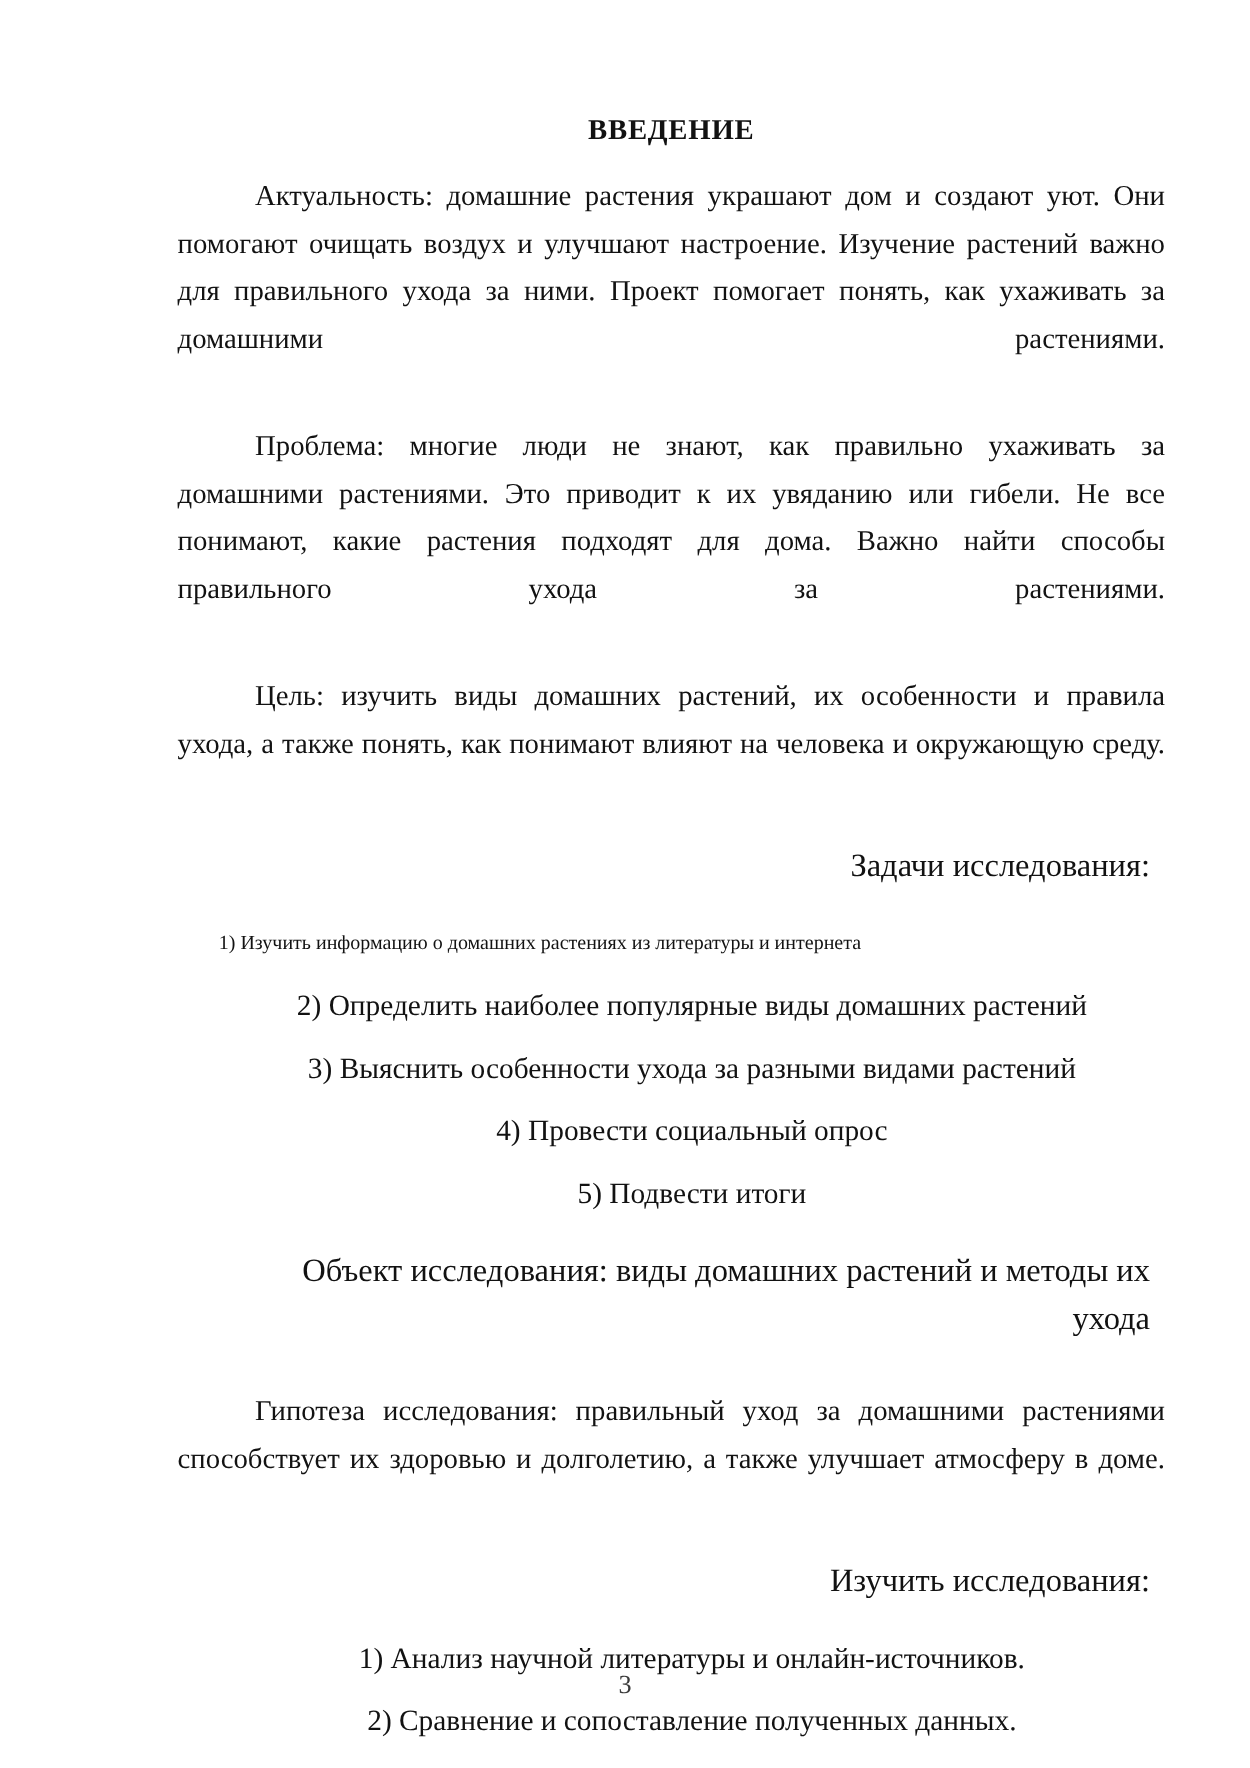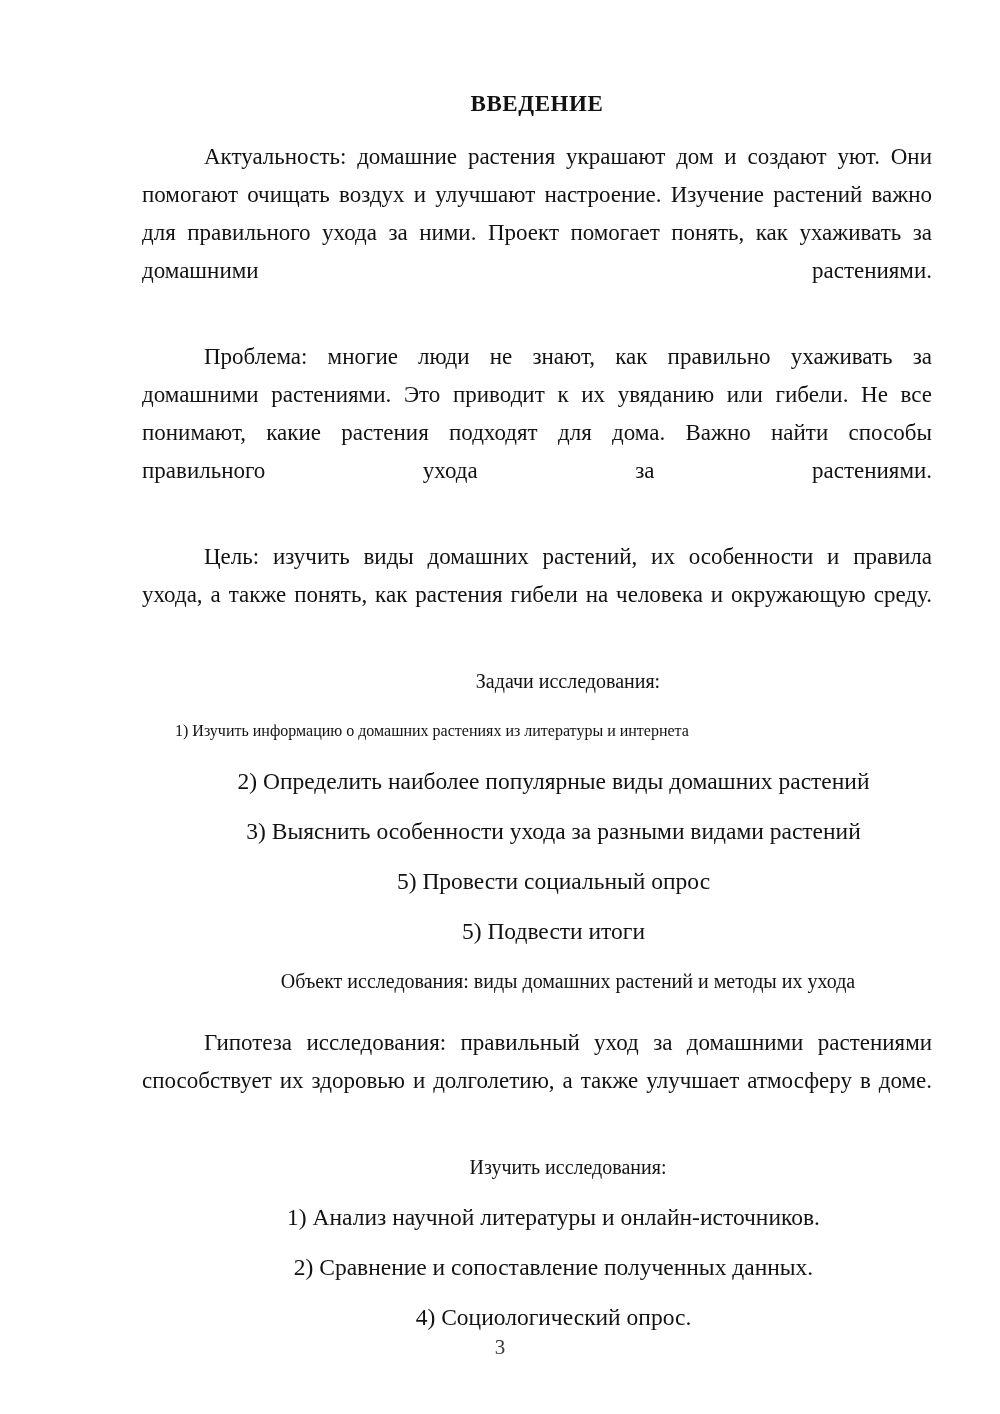--- a/index.html
+++ b/index.html
@@ -53,24 +53,24 @@
   }
 
   
   p.para::after {
     content: "";
     display: inline-block;
     width: 100%;
   }
 
   p.block {
-    margin: 0;
-    font-size: 20px;
+    margin: 12px;
+    font-size: 26px;
     line-height: 38px;
-    text-align: center;
+    text-align: right;
     text-indent: 62px;
   }
 
   p.listitem {
     margin: 0;
     font-size: 23.5px;
     line-height: 38px;
     text-align: center;
     text-indent: 33px;
   }
@@ -109,41 +109,41 @@
     <h1 class="doc-title">ВВЕДЕНИЕ</h1>
 
     <p class="para">Актуальность: домашние растения украшают дом и создают уют. Они помогают очищать воздух и улучшают настроение. Изучение растений важно для правильного ухода за ними. Проект помогает понять, как ухаживать за домашними растениями.</p>
 
     <div class="gap-para"></div>
 
     <p class="para">Проблема: многие люди не знают, как правильно ухаживать за домашними растениями. Это приводит к их увяданию или гибели. Не все понимают, какие растения подходят для дома. Важно найти способы правильного ухода за растениями.</p>
 
     <div class="gap-para"></div>
 
-    <p class="para">Цель: изучить виды домашних растений, их особенности и правила ухода, а также понять, как растения гибели на человека и окружающую среду.</p>
+    <p class="para">Цель: изучить виды домашних растений, их особенности и правила ухода, а также понять, как понимают влияют на человека и окружающую среду.</p>
 
     <div class="gap-para"></div>
 
     <p class="block">Задачи исследования:</p>
 
     <div class="gap-item"></div>
 
     <p class="listitem-just">1)  Изучить информацию о домашних растениях из литературы и интернета</p>
 
     <div class="gap-item"></div>
 
     <p class="listitem">2) Определить наиболее популярные виды домашних растений</p>
 
     <div class="gap-item"></div>
 
     <p class="listitem">3) Выяснить особенности ухода за разными видами растений</p>
 
     <div class="gap-item"></div>
 
-    <p class="listitem">5) Провести социальный опрос</p>
+    <p class="listitem">4) Провести социальный опрос</p>
 
     <div class="gap-item"></div>
 
     <p class="listitem">5) Подвести итоги</p>
 
     <div class="gap-item"></div>
 
     <p class="block">Объект исследования: виды домашних растений и методы их ухода</p>
 
     <div class="gap-item"></div>

